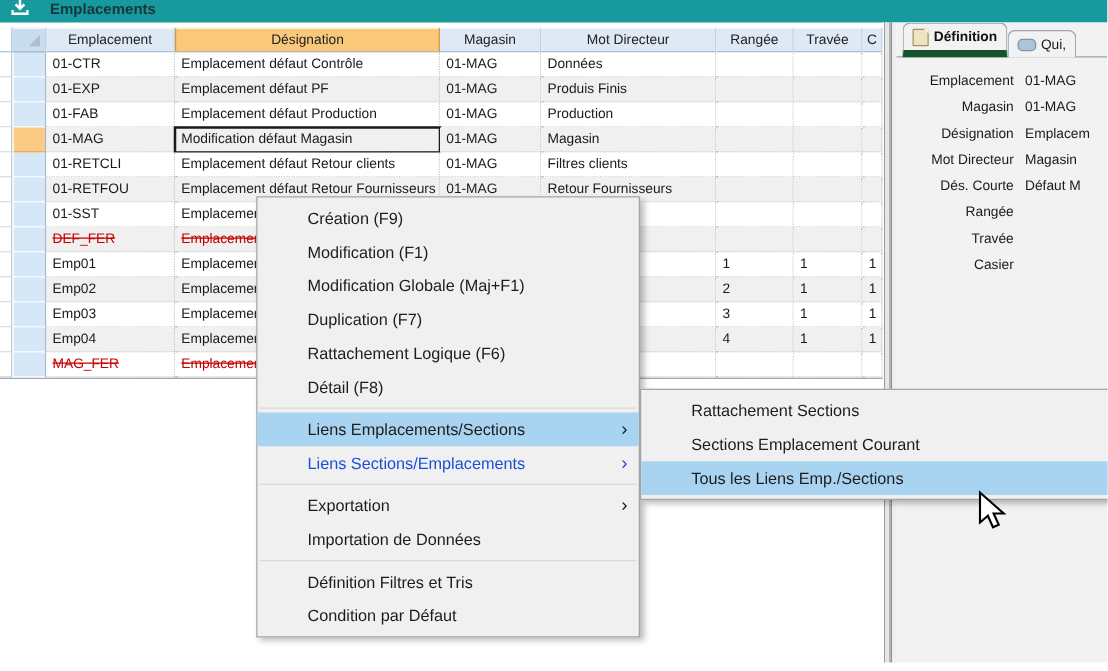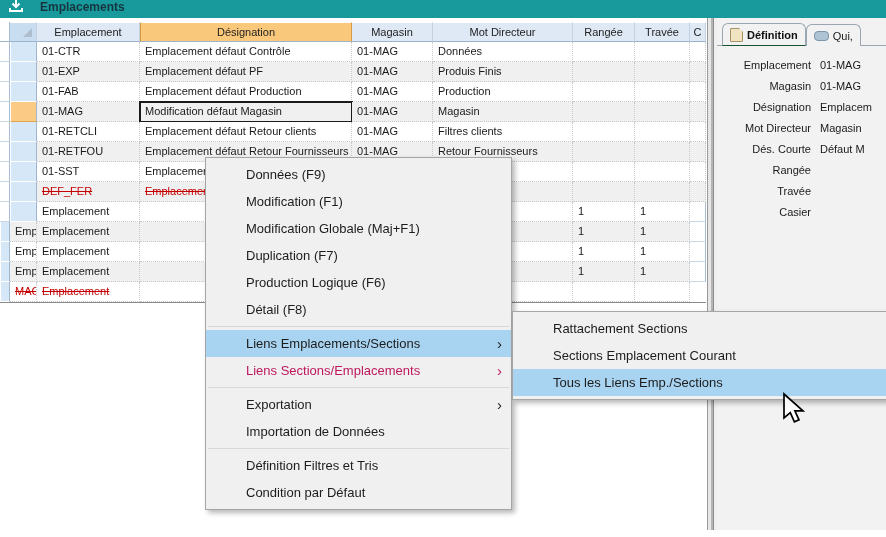--- a/index.html
+++ b/index.html
@@ -40,36 +40,36 @@
   .deleted{color:#C40000;text-decoration:line-through;}
   .boxed{outline:2px solid #1A1A1A;outline-offset:-1px;}
 
   
   .menu{position:absolute;background:#F0F0F0;border:1px solid #A5A5A5;
         box-shadow:3px 3px 5px rgba(0,0,0,0.28);padding:3px 0;z-index:10;
         box-sizing:border-box;}
   .menu-item{position:relative;height:27px;line-height:27px;padding-left:40px;
              padding-right:24px;font-size:13px;color:#1C1C1C;white-space:nowrap;}
   .menu-item.highlighted{background:#A9D4F1;}
-  .menu-item.disabled{color:#be185d;}
+  .menu-item.disabled{color:#1d4ed8;}
   .menu-arrow{position:absolute;right:9px;top:0;font-size:15px;line-height:27px;}
   .menu-sep{height:1px;background:#D8D8D8;margin:3px 2px;}
 
   
   .splitter{position:absolute;left:706px;top:18px;width:11px;height:512px;
      background:linear-gradient(to right,#FFFFFF 0,#FFFFFF 1px,#9A9A9A 1px,#9A9A9A 2px,
         #E6E6E6 2px,#E6E6E6 5px,#B4B4B4 5px,#B4B4B4 7px,#8E8E8E 7px,#8E8E8E 8px,#EFEFEF 8px);}
   .panel{position:absolute;left:717px;top:18px;width:169px;height:512px;
          background:#F2F2F2;box-sizing:border-box;overflow:hidden;}
   .tabs{display:flex;align-items:flex-end;height:27px;padding-left:5px;
         border-bottom:1px solid #9AA6B1;}
   .tab{display:flex;align-items:center;gap:4px;height:21px;padding:0 7px;font-size:11px;
        border:1px solid #9AA6B1;border-bottom:none;border-radius:6px 6px 0 0;
        background:#F2F2F2;margin-bottom:-1px;color:#1A1A1A;white-space:nowrap;}
-  .tab.active{font-weight:bold;color:#101010;border-bottom:1px solid #14532d;z-index:2;}
+  .tab.active{font-weight:bold;color:#101010;border-bottom:6px solid #14532d;z-index:2;}
   .icon-note{display:inline-block;width:11px;height:12px;background:#EFE3C2;
        border:1px solid #A69260;border-radius:1px;position:relative;}
   .icon-note::after{content:"";position:absolute;right:-1px;top:-1px;width:0;height:0;
        border-left:4px solid transparent;border-top:4px solid #F2F2F2;}
   .icon-audit{display:inline-block;width:13px;height:8px;background:#AEC3D4;
        border:1px solid #7E94A8;border-radius:4px;}
   .fields{margin-top:8px;}
   .frow{display:flex;height:21px;align-items:center;}
   .flabel{width:94px;text-align:right;padding-right:9px;font-size:11px;color:#1A1A1A;flex:none;}
   .fvalue{font-size:11px;color:#1A1A1A;white-space:nowrap;overflow:hidden;flex:1;}
@@ -168,20 +168,21 @@
     <div class="cell c-selector row-odd"></div>
     <div class="cell c-emplacement row-odd deleted">DEF_FER</div>
     <div class="cell c-designation row-odd deleted">Emplacement</div>
     <div class="cell c-magasin row-odd"></div>
     <div class="cell c-mot_directeur row-odd"></div>
     <div class="cell c-rangee row-odd"></div>
     <div class="cell c-travee row-odd"></div>
     <div class="cell c-casier row-odd"></div>
     <div class="cell c-rowmark row-even"></div>
     <div class="cell c-selector row-even"></div>
+    <div class="cell c-emplacement row-even">Emp01</div>
     <div class="cell c-designation row-even">Emplacement</div>
     <div class="cell c-magasin row-even"></div>
     <div class="cell c-mot_directeur row-even"></div>
     <div class="cell c-rangee row-even">1</div>
     <div class="cell c-travee row-even">1</div>
     <div class="cell c-casier row-even">1</div>
     <div class="cell c-rowmark row-odd"></div>
     <div class="cell c-selector row-odd"></div>
     <div class="cell c-emplacement row-odd">Emp02</div>
     <div class="cell c-designation row-odd">Emplacement</div>
@@ -261,25 +262,25 @@
         <div class="fvalue"></div>
       </div>
       <div class="frow">
         <div class="flabel">Casier</div>
         <div class="fvalue"></div>
       </div>
     </div>
 </div>
 
 <div class="menu" style="left:205px;top:157px;width:307px;">
-    <div class="menu-item">Données (F9)</div>
+    <div class="menu-item">Création (F9)</div>
     <div class="menu-item">Modification (F1)</div>
     <div class="menu-item">Modification Globale (Maj+F1)</div>
     <div class="menu-item">Duplication (F7)</div>
-    <div class="menu-item">Production Logique (F6)</div>
+    <div class="menu-item">Rattachement Logique (F6)</div>
     <div class="menu-item">Détail (F8)</div>
     <div class="menu-sep"></div>
     <div class="menu-item highlighted">Liens Emplacements/Sections<span class="menu-arrow">›</span></div>
     <div class="menu-item disabled">Liens Sections/Emplacements<span class="menu-arrow">›</span></div>
     <div class="menu-sep"></div>
     <div class="menu-item">Exportation<span class="menu-arrow">›</span></div>
     <div class="menu-item">Importation de Données</div>
     <div class="menu-sep"></div>
     <div class="menu-item">Définition Filtres et Tris</div>
     <div class="menu-item">Condition par Défaut</div>

